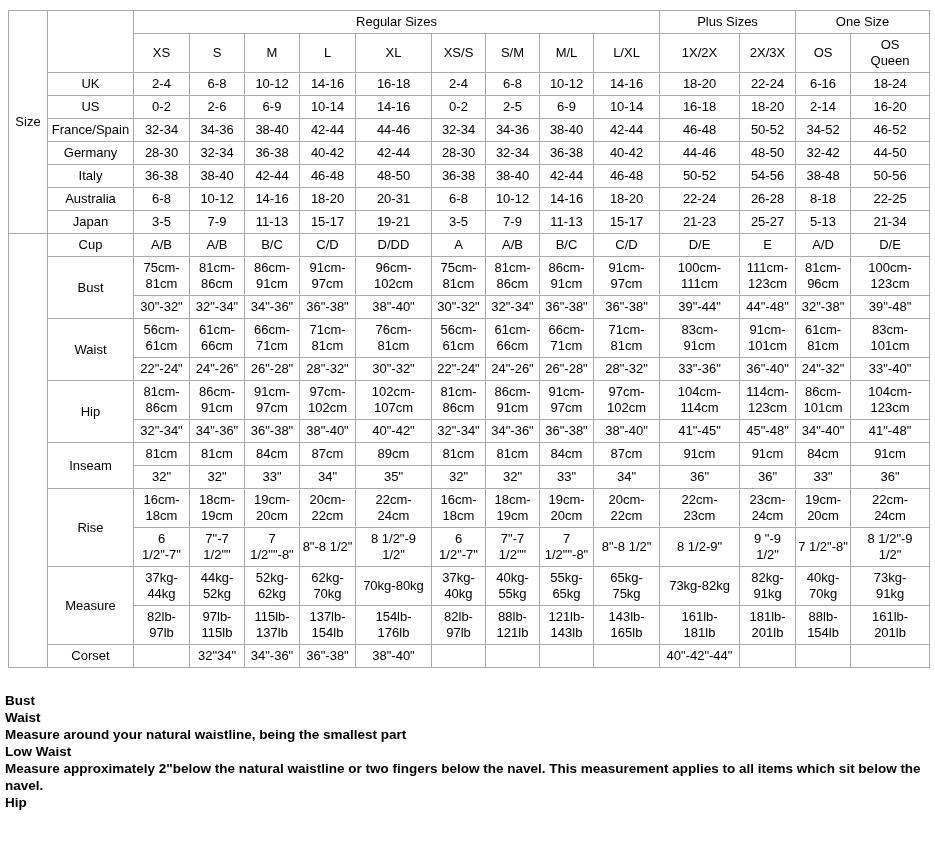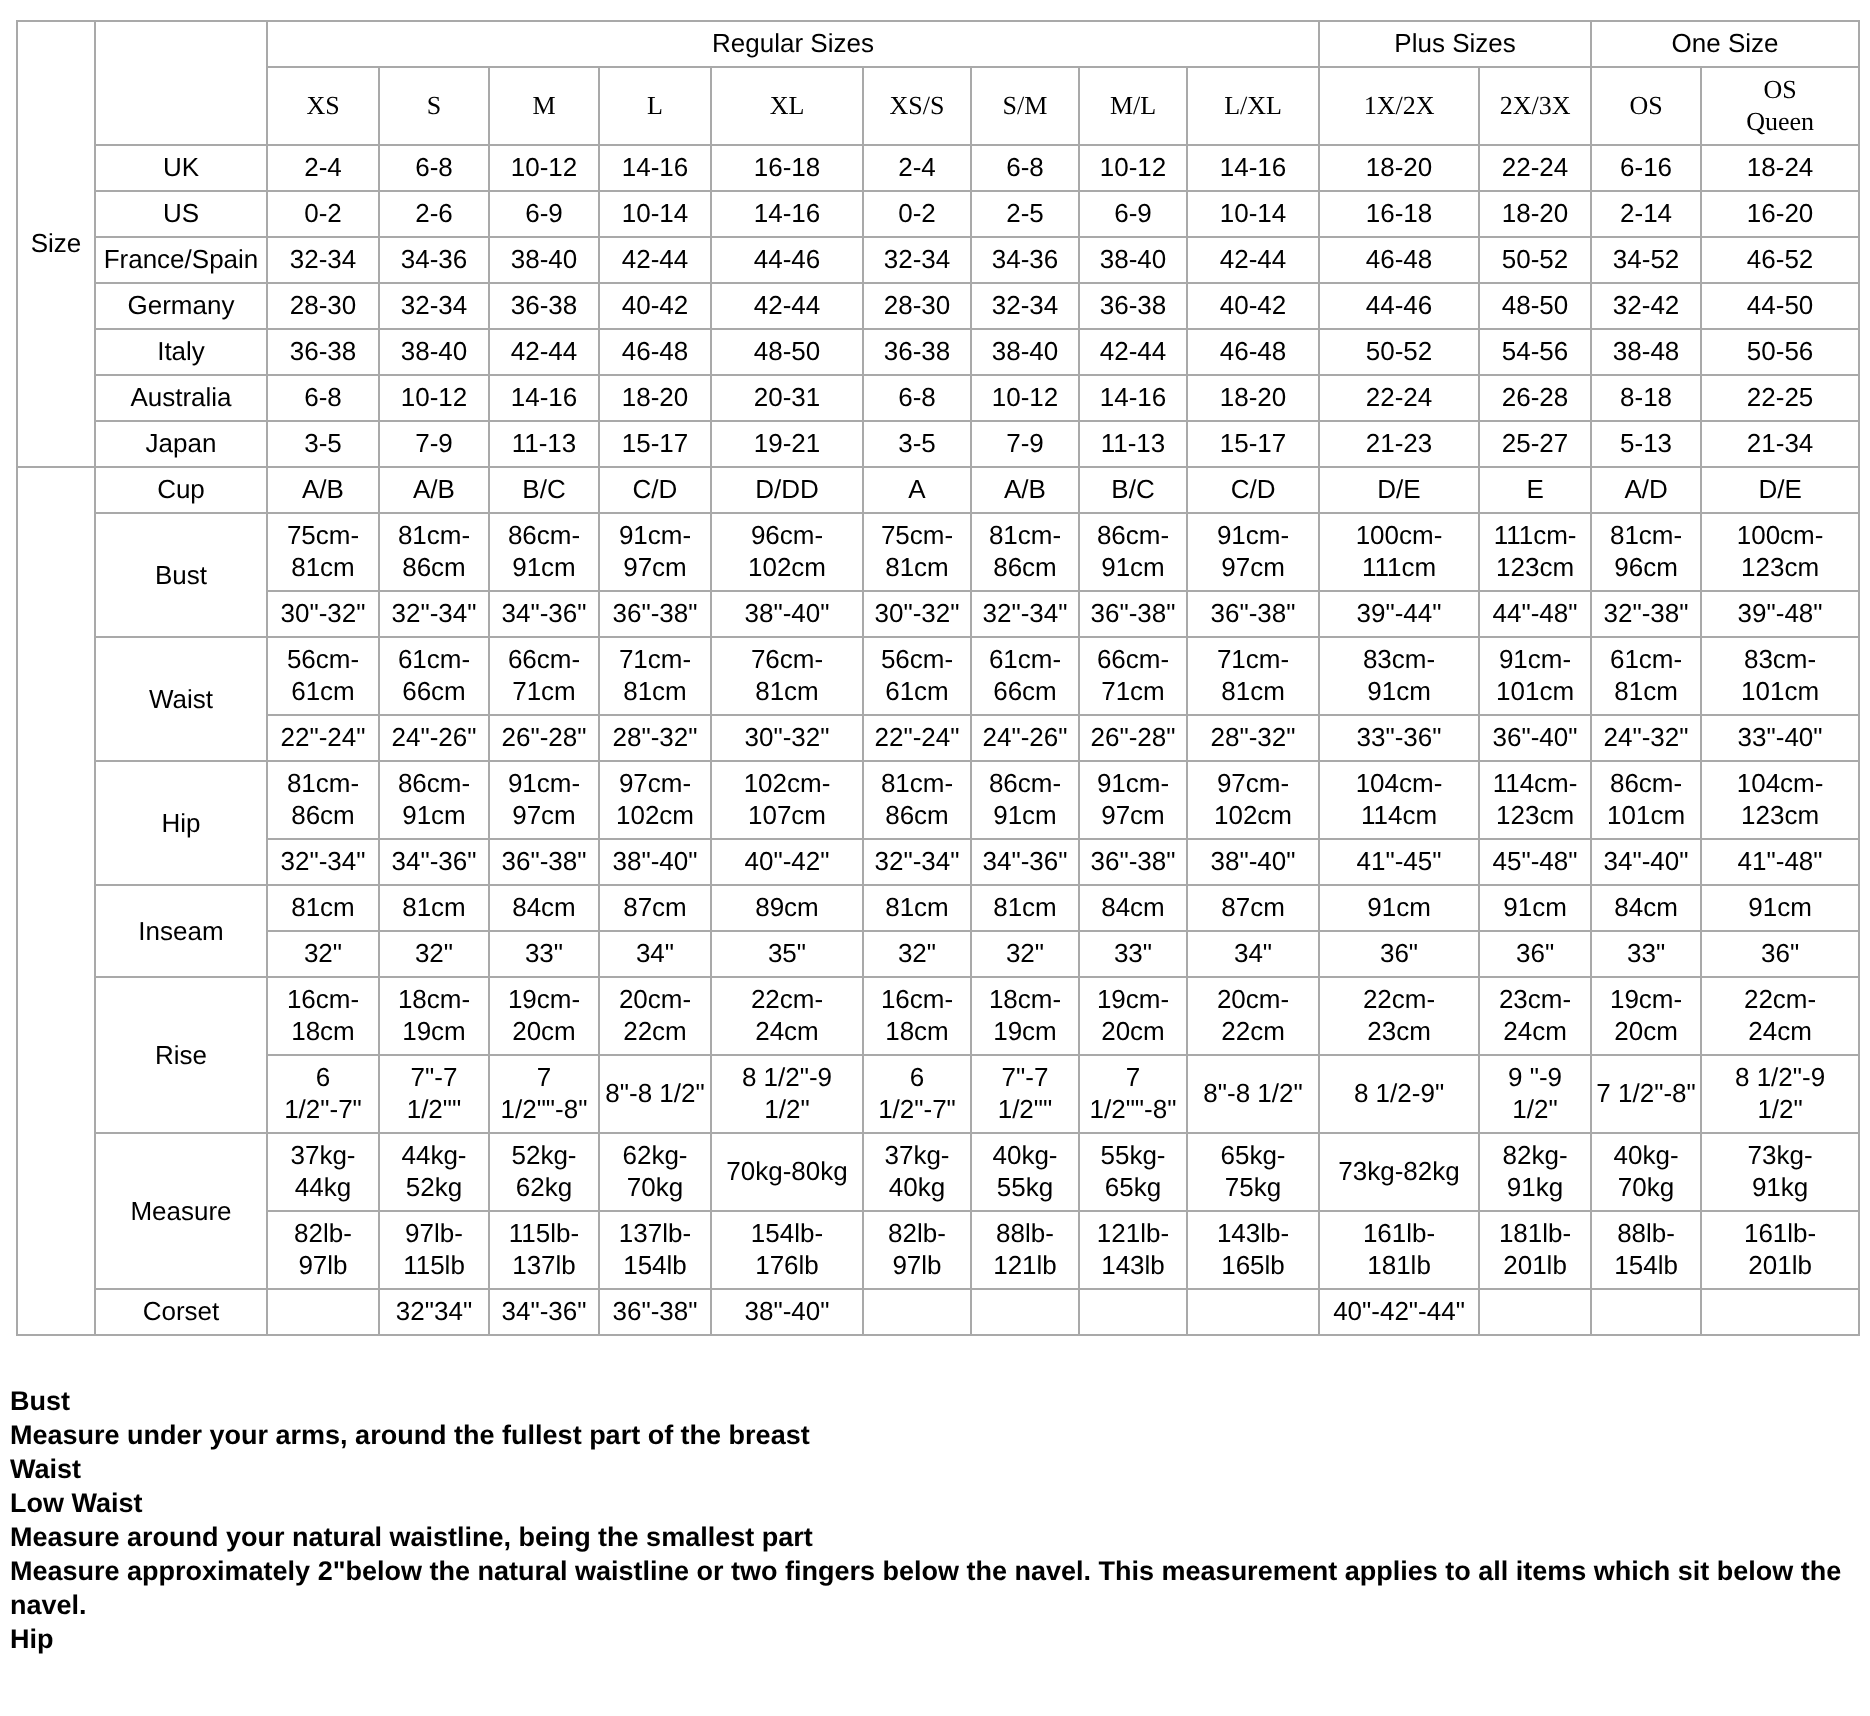--- a/index.html
+++ b/index.html
@@ -24,21 +24,21 @@
   table.size-chart td {
     border: 1px solid #a9a9a9;
     text-align: center;
     vertical-align: middle;
     padding: 3px 2px;
     line-height: 16px;
     white-space: pre-line;
     overflow: hidden;
   }
   tr.h-sm { height: 23px; }
-  tr.h-md { height: 39px; font-family: Liberation Serif, serif; }
+  tr.h-md { height: 39px; }
   .notes {
     margin: 24px 0 0 5px;
     max-width: 928px;
     font-size: 13.5px;
     font-weight: bold;
     line-height: 17px;
   }
 </style>
 </head>
 <body>
@@ -500,20 +500,19 @@
             <td>40"-42"-44"</td>
             <td></td>
             <td></td>
             <td></td>
           </tr>
         </tbody>
     </table>
   </div>
   <div class="notes" id="notes">
       <div>Bust</div>
-      <div>Measure under your arms, around the fullest part of the breast</div>
       <div>Waist</div>
+      <div>Measure around your natural waistline, being the smallest part</div>
       <div>Low Waist</div>
-      <div>Measure around your natural waistline, being the smallest part</div>
       <div>Measure approximately 2"below the natural waistline or two fingers below the navel. This measurement applies to all items which sit below the navel.</div>
       <div>Hip</div>
     </div>
 </div>
 
 </body></html>

